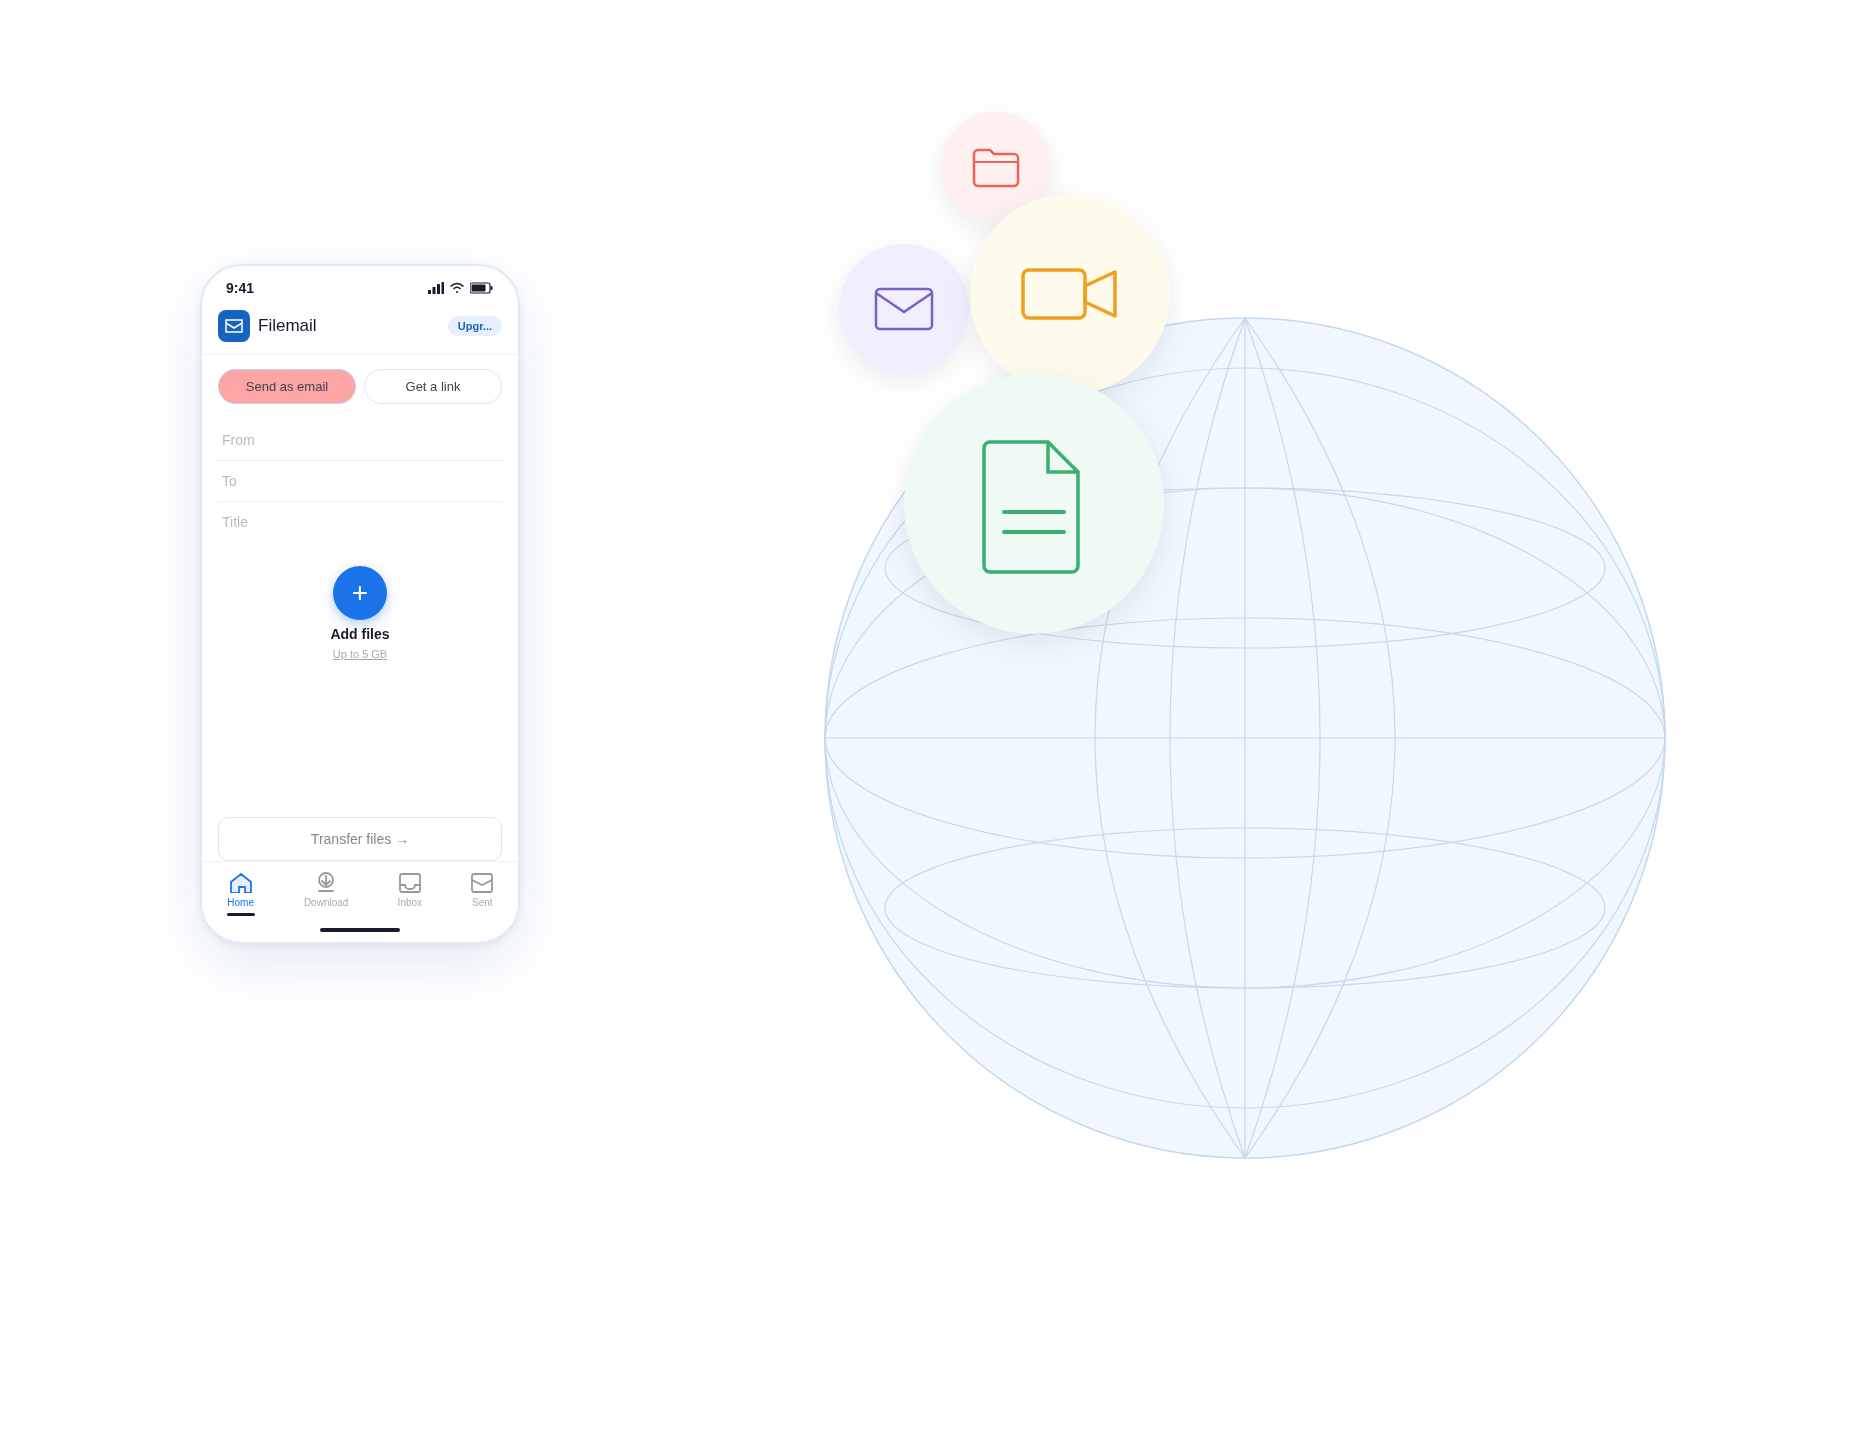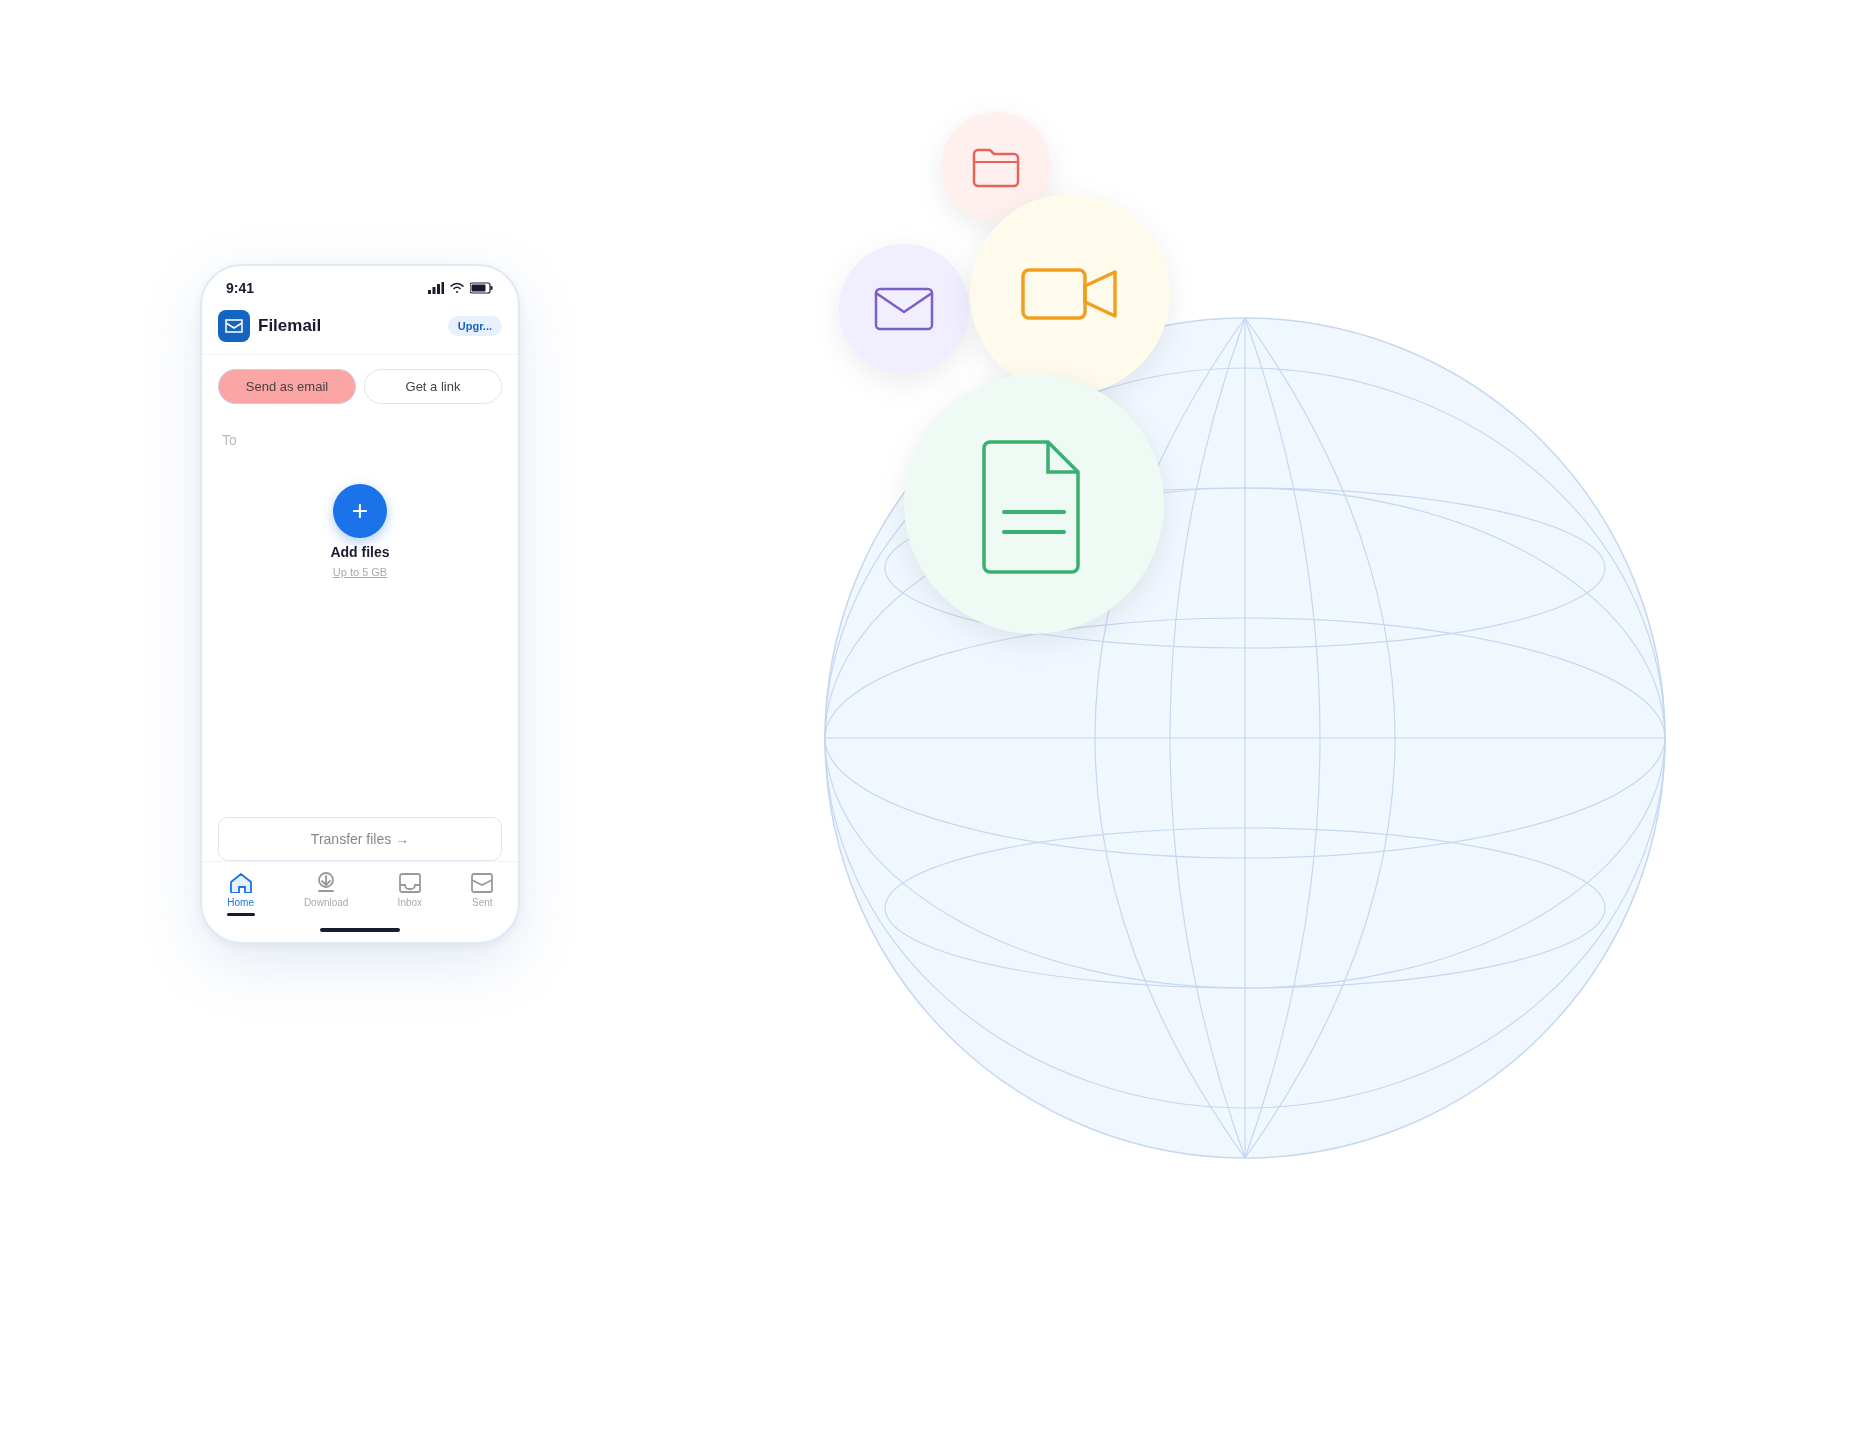--- a/index.html
+++ b/index.html
@@ -136,21 +136,21 @@
       display: flex;
       align-items: center;
       justify-content: center;
       color: white;
       font-size: 14px;
       font-weight: bold;
     }
 
     .logo-text {
       font-size: 17px;
-      font-weight: 700;
+      font-weight: 400;
       color: #1a1a2e;
     }
 
     .upgrade-badge {
       background: #e8f0fe;
       color: #1565c0;
       font-size: 11px;
       font-weight: 600;
       padding: 4px 10px;
       border-radius: 20px;
@@ -397,21 +397,23 @@
     </div>
 
     <div class="phone-content">
 
       <div class="tab-row">
         <div class="tab-btn active">Send as email</div>
         <div class="tab-btn">Get a link</div>
       </div>
 
       <div>
+        <div class="form-field">From</div>
         <div class="form-field">To</div>
+        <div class="form-field">Title</div>
       </div>
 
       <div class="add-files-section">
         <div class="add-files-btn">+</div>
         <span class="add-files-label">Add files</span>
         <span class="add-files-sub">Up to 5 GB</span>
       </div>
     </div>
 
     <div class="transfer-btn">Transfer files →</div>

